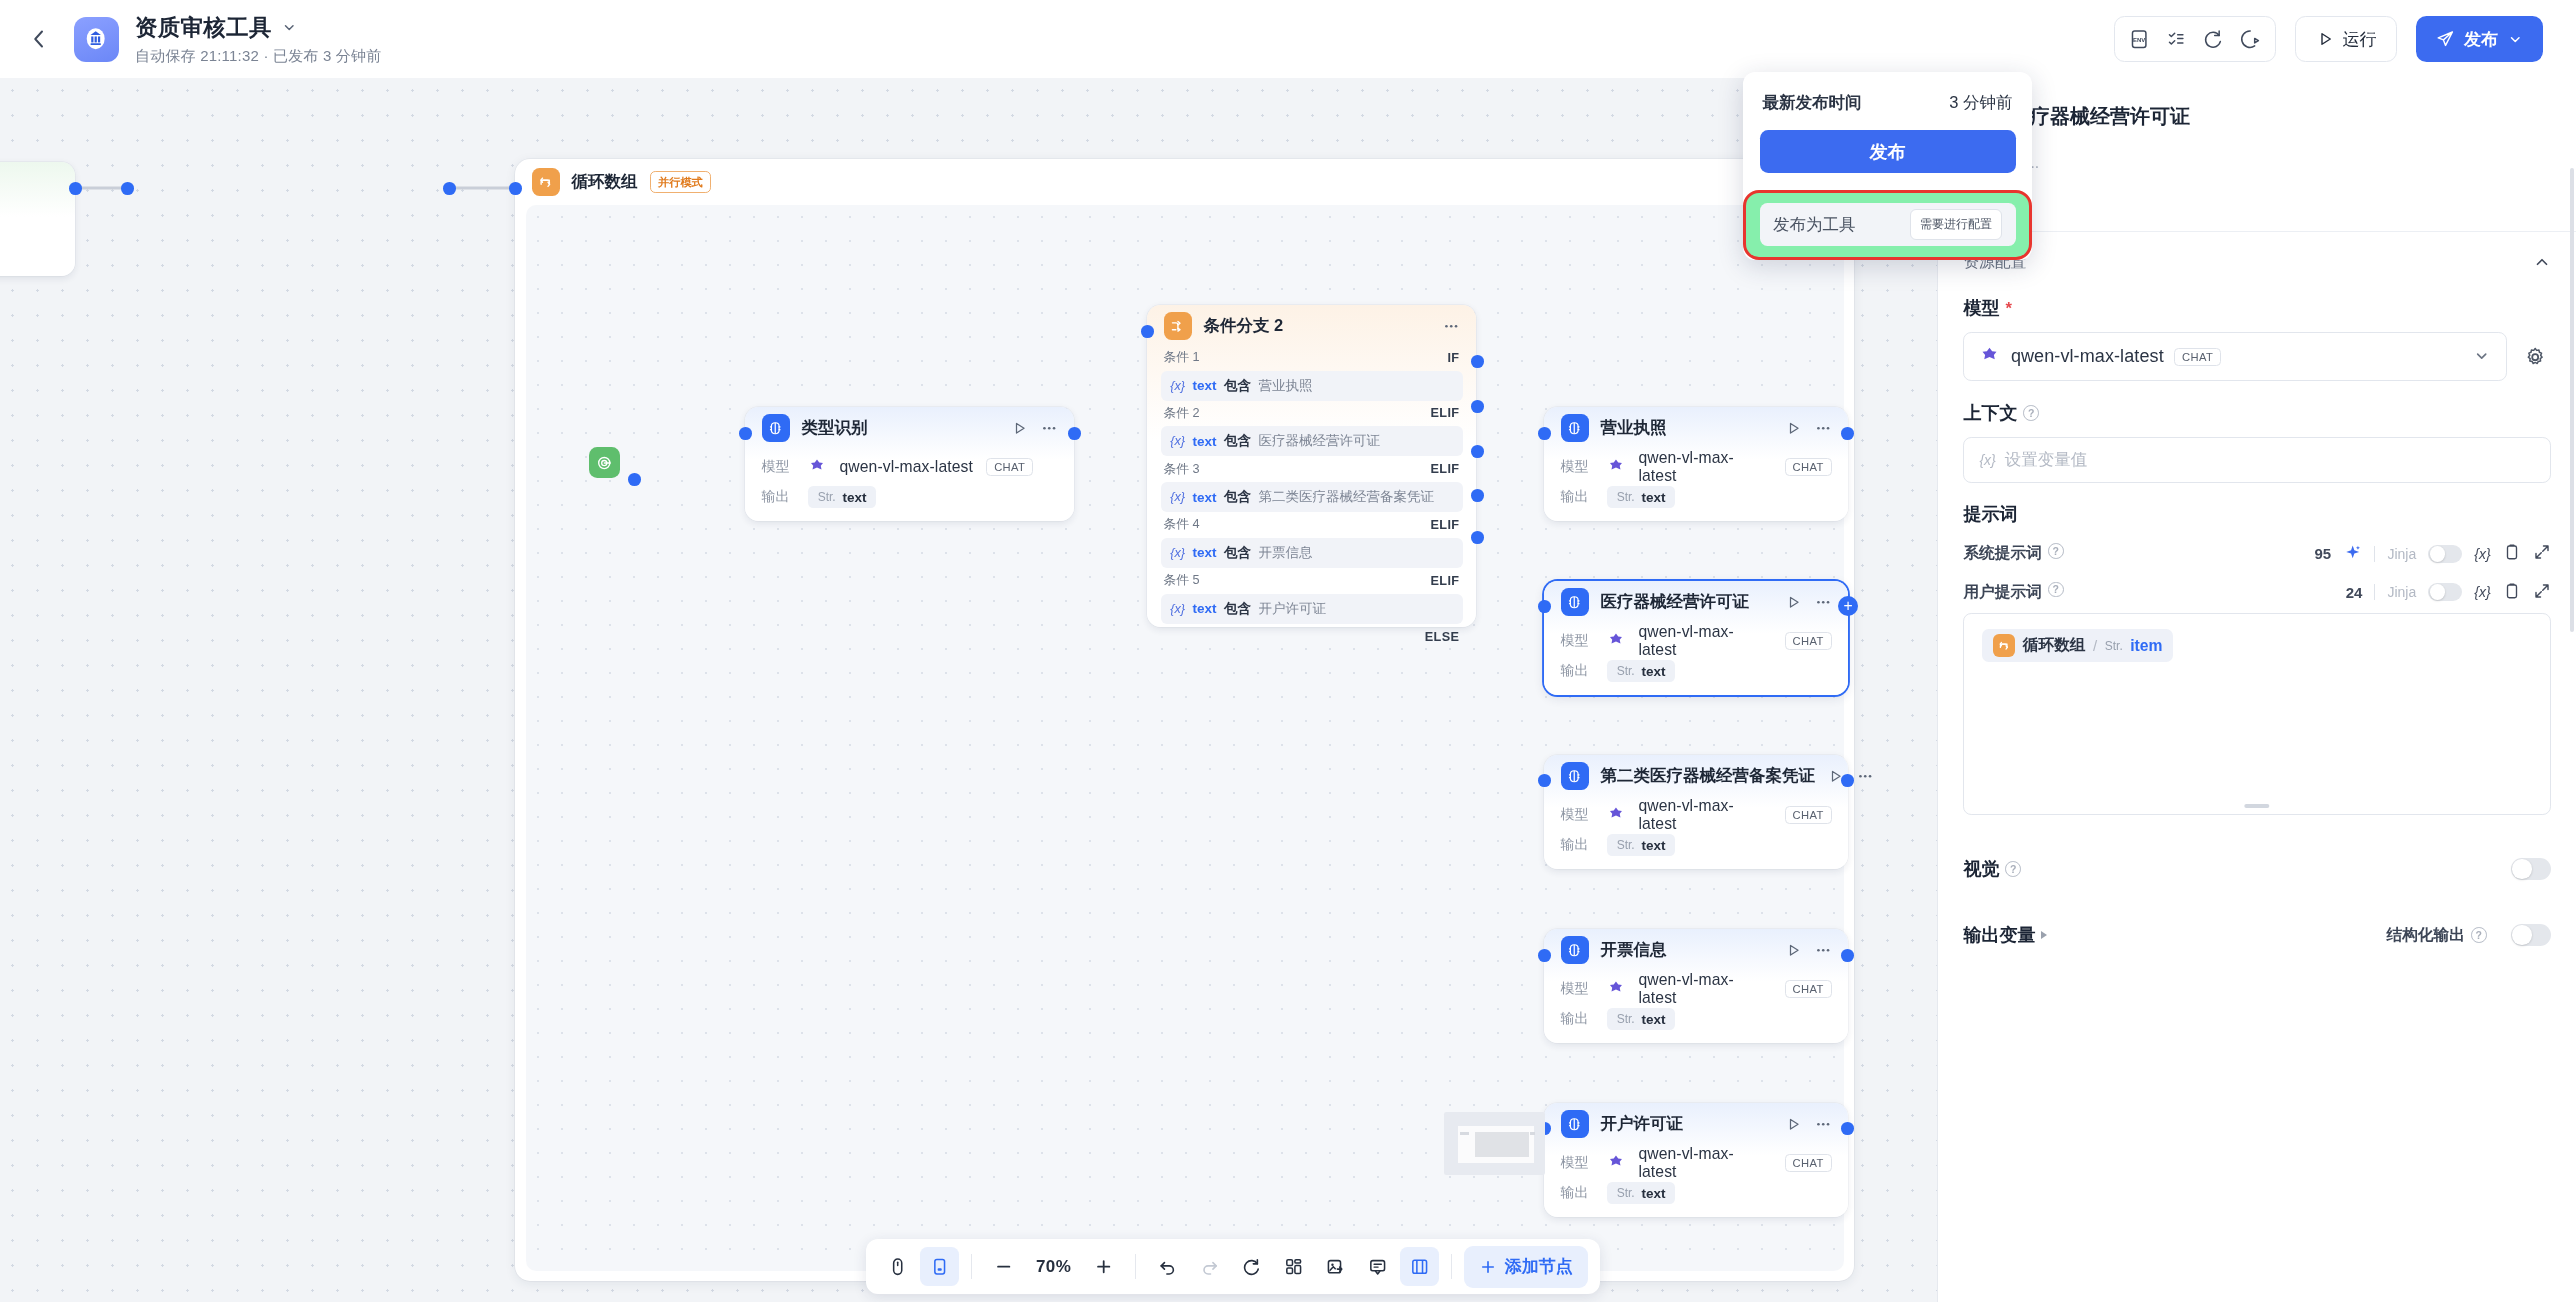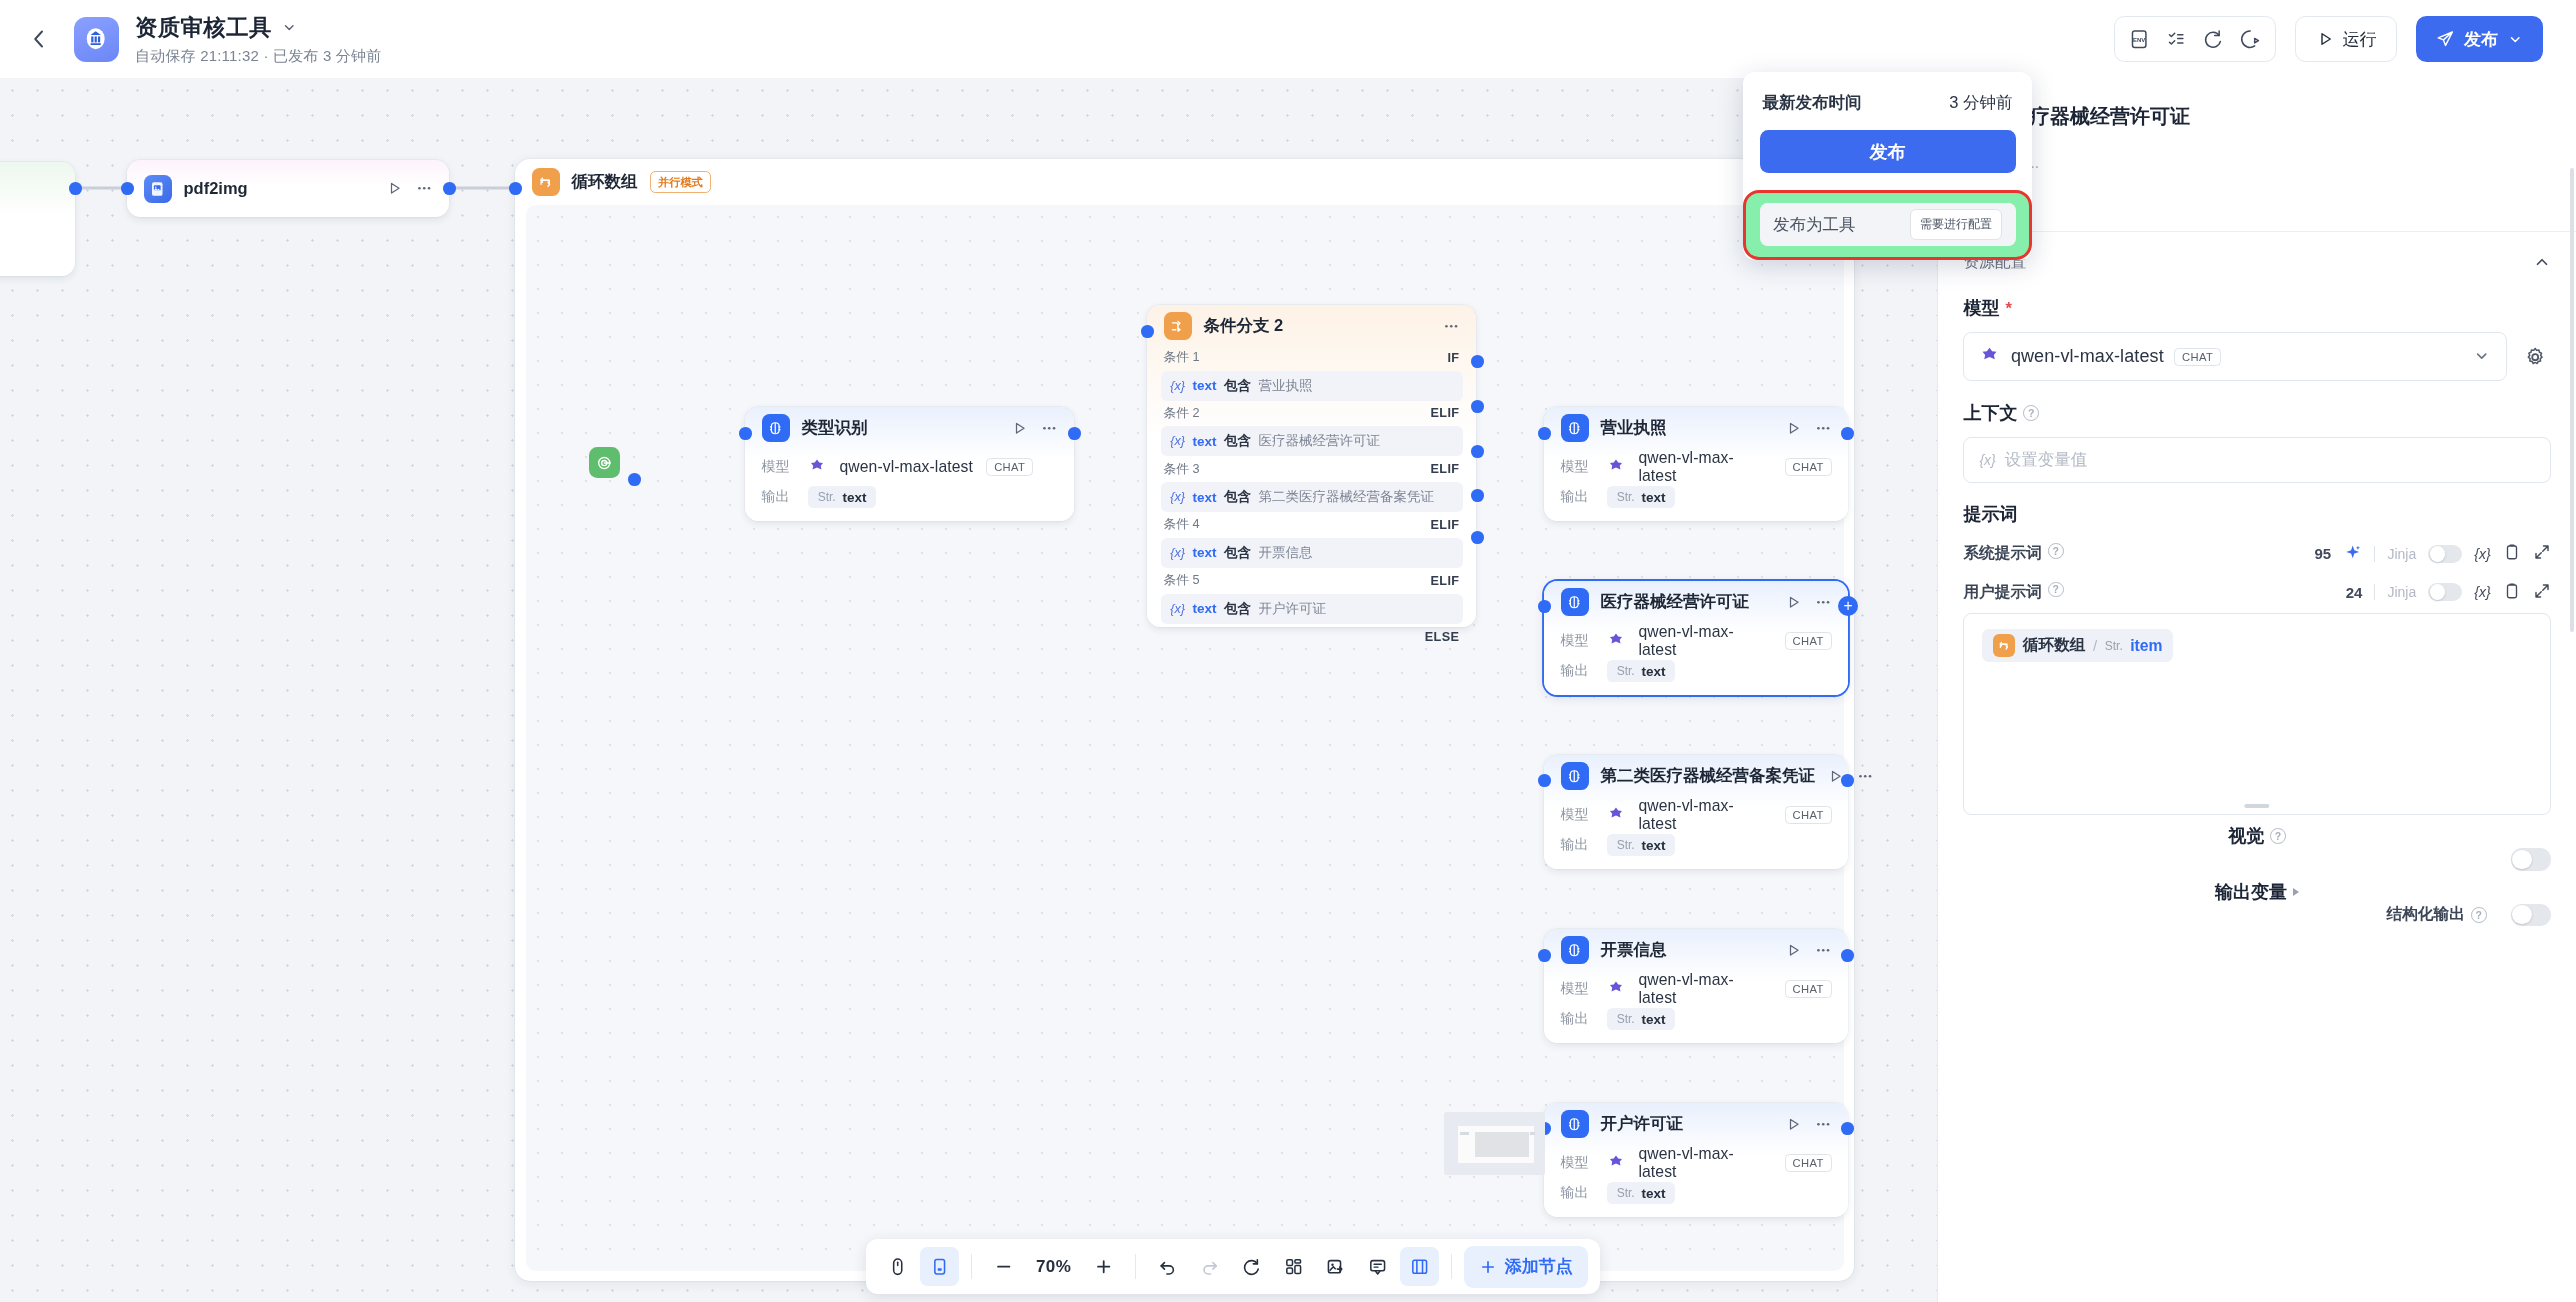--- a/index.html
+++ b/index.html
@@ -222,21 +222,21 @@
   .var-chip {
     display: inline-flex; align-items: center; gap: 7.5px; background: #eef1f8;
     border-radius: 6.7px; padding: 5.2px 10.5px;
   }
   .vc-ico { width: 22.4px; height: 22.4px; border-radius: 6px; background: #f0a04b; display:flex; align-items:center; justify-content:center; }
   .vc-name { font-size: 15.7px; color: #2b3444; font-weight: 700; }
   .vc-slash { font-size: 15px; color: #b3b9c4; }
   .vc-str { font-size: 12px; color: #98a0ae; }
   .vc-item { font-size: 15.7px; color: #2f6bf5; font-weight: 700; }
 
-  .row-toggle { display: flex; align-items: center; margin-top: 9px; flex-direction: column; }
+  .row-toggle { display: flex; align-items: center; margin-top: 42px; }
   .row-toggle .field-label { margin-top: 0; }
   .row-right { margin-left: auto; display: flex; align-items: center; gap: 24px; }
   .row-right-lbl { font-size: 15.7px; color: #3c4556; display:flex; align-items:center; gap: 6px; font-weight: 600; }
   .tri { width: 0; height: 0; border-left: 6.7px solid #9aa1ad; border-top: 4.5px solid transparent; border-bottom: 4.5px solid transparent; }
   .panel-scroll { position: absolute; right: 2.2px; top: 90px; width: 3.7px; height: 464px; background: #dcdfe6; border-radius: 2.2px; }
 
   
   .pub-pop {
     position: absolute; top: 72px; left: 1743px; width: 289px;
     background: #fff; border-radius: 12px; z-index: 60;
@@ -363,43 +363,20 @@
       <path d="M2375 554 C 2450 554, 2470 620, 2430 700" stroke="#c9ced8" stroke-width="4" fill="none"></path>
       <path d="M2375 660 C 2440 660, 2460 700, 2420 720" stroke="#c9ced8" stroke-width="4" fill="none"></path>
       <path d="M2375 768 C 2440 768, 2440 800, 2400 840" stroke="#c9ced8" stroke-width="4" fill="none"></path>
       <path d="M2028 900 C 1970 900, 1960 980, 2060 1050" stroke="#c9ced8" stroke-width="4" fill="none"></path>
       <path d="M2028 1160 C 1970 1160, 1960 1240, 2060 1300" stroke="#c9ced8" stroke-width="4" fill="none"></path>
     </svg>
 
     <div class="node node-grad-blue" style="left:-58px; top:84px; width:133px; height:114px; background:linear-gradient(180deg,#edf8ee 0%,#ffffff 48%);"></div>
     <div class="port" style="left:69px; top:104px;"></div>
 
-    <div class="node node-grad-pink" style="left:127px; top:82px; width:322px; height:57px;">
-      <div class="node-hd" style="height:57px;">
-        <div class="node-ico" style="background:linear-gradient(140deg,#5b8cf7,#3b6ae8);">
-          <svg width="18" height="18" viewBox="0 0 24 24" fill="none">
-              <rect x="4" y="3" width="14" height="18" rx="2.5" fill="#fff" opacity=".92"></rect>
-              <rect x="6.5" y="7" width="9" height="7" rx="1.3" fill="#3b6ae8"></rect>
-              <circle cx="9" cy="9.6" r="1" fill="#fff"></circle>
-              <path d="M6.8 13.3l2.4-2.6 2 2.2 1.6-1.3 2.4 2.4H6.8z" fill="#fff"></path>
-            </svg>
-        </div>
-        <span class="node-name">pdf2img</span>
-        <div class="node-tools">
-          <svg width="16.5" height="16.5" viewBox="0 0 24 24" fill="none">
-              <path d="M8 5l11 7-11 7z" stroke="#5d6778" stroke-width="1.8" stroke-linejoin="round" fill="none"></path>
-            </svg>
-          <svg width="16.5" height="16.5" viewBox="0 0 24 24">
-              <circle cx="5" cy="12" r="1.9" fill="#5d6778"></circle>
-              <circle cx="12" cy="12" r="1.9" fill="#5d6778"></circle>
-              <circle cx="19" cy="12" r="1.9" fill="#5d6778"></circle>
-            </svg>
-        </div>
-      </div>
-    </div>
     <div class="port" style="left:121px; top:104px;"></div>
     <div class="port" style="left:443px; top:104px;"></div>
 
     <div class="loop-group" style="left:515px; top:81px; width:1339px; height:1122px;">
       <div class="loop-hd">
         <div class="node-ico ico-orange">
           <svg width="16.5" height="16.5" viewBox="0 0 24 24" fill="none">
               <path d="M6 9h9a3 3 0 0 1 3 3v3" stroke="#fff" stroke-width="2" stroke-linecap="round" fill="none"></path>
               <path d="M18 9h-9a3 3 0 0 0-3 3v3" stroke="#fff" stroke-width="2" stroke-linecap="round" fill="none"></path>
               <path d="M8 6l-2.4 3L8 12M16 12l2.4 3L16 18" stroke="#fff" stroke-width="2" stroke-linecap="round" stroke-linejoin="round" fill="none"></path>

